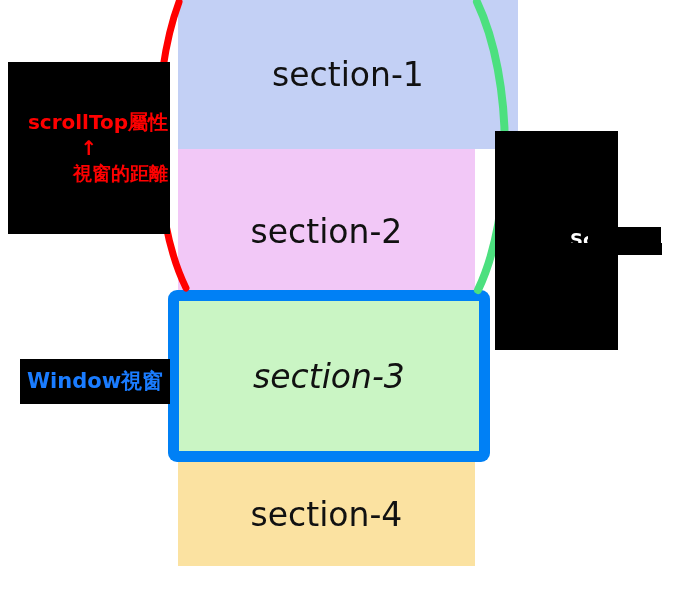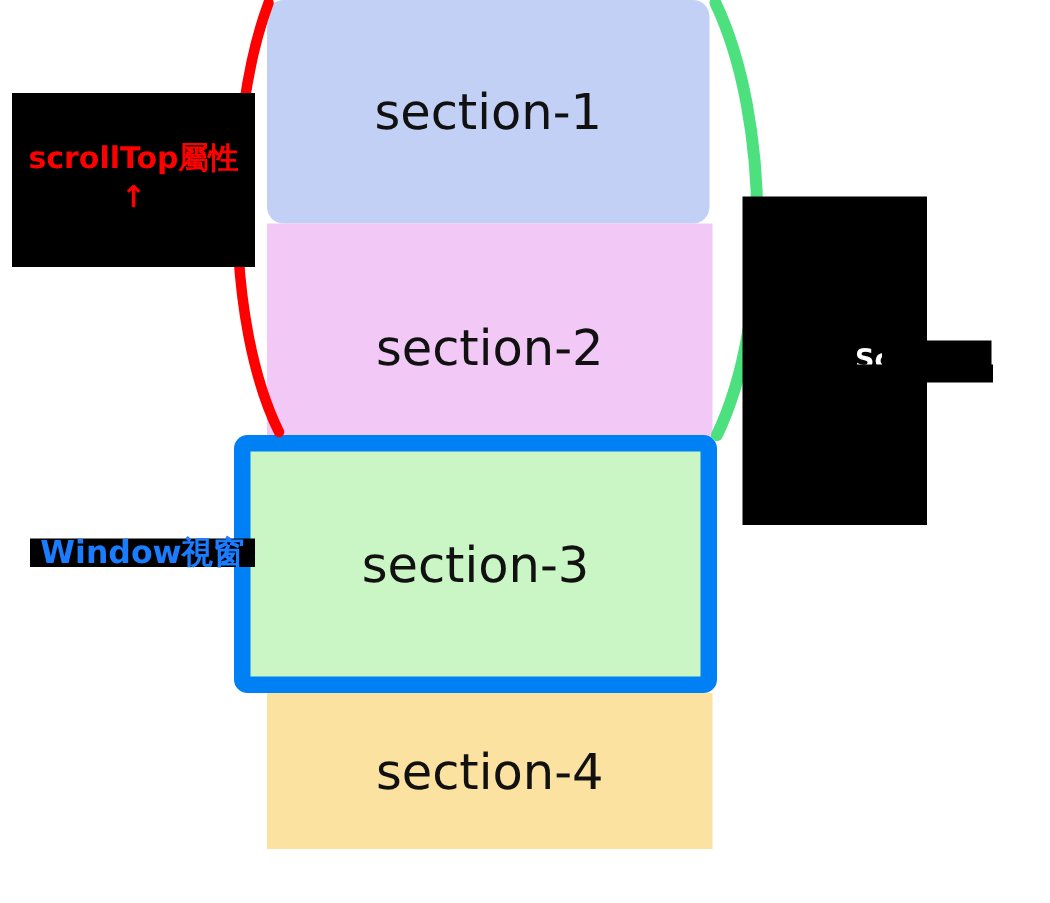--- a/index.html
+++ b/index.html
@@ -26,34 +26,35 @@
   }
   .section-label {
     font-family: "DejaVu Sans", sans-serif;
     font-size: 33px;
     font-weight: 400;
     color: #111111;
     letter-spacing: 0px;
     white-space: nowrap;
   }
 
-  #section-1 { left: 178px; top: 0px;   width: 295px; height: 149px; background: #c3d0f5; border-radius: 11px; }
+  #section-1 { left: 178px; top: 0px;   width: 340px; height: 149px; background: #c3d0f5; }
   #section-2 { left: 178px; top: 149px; width: 297px; height: 164px; background: #f2c8f7; }
 
   
   #window-frame {
     position: absolute;
-    left: 156px;
+    left: 168px;
     top: 290px;
     width: 322px;
     height: 172px;
     background: #0080f5;
     border-radius: 9px;
     box-sizing: border-box;
     padding: 11px;
+    font-style: italic;
   }
   #section-3 {
     position: relative;
     left: 0; top: 0;
     width: 100%;
     height: 100%;
     background: #caf5c4;
   }
 
   #section-4 { left: 178px; top: 462px; width: 297px; height: 104px; background: #fbe2a1; text-align: right; }
@@ -76,22 +77,23 @@
     display: flex;
     flex-direction: column;
     align-items: center;
     justify-content: center;
   }
 
   #scrolltop-callout {
     left: 8px;
     top: 62px;
     width: 162px;
-    height: 116px;
+    height: 172px;
     padding: 4px 2px;
+    align-items: flex-end;
   }
   .callout-line {
     color: #ff0000;
     font-family: "DejaVu Sans", sans-serif;
     font-size: 20px;
     font-weight: 700;
     line-height: 1.12;
     white-space: nowrap;
     text-align: center;
   }
@@ -102,21 +104,21 @@
     display: block;
     margin: 3px 0 4px 0;
     width: 100%;
     text-align: center;
   }
 
   #window-callout {
     left: 20px;
     top: 359px;
     width: 150px;
-    height: 19px;
+    height: 45px;
   }
   #window-callout .callout-line {
     color: #1a7cff;
     font-size: 21px;
     font-weight: 700;
   }
 
   
   #right-block {
     position: absolute;
@@ -178,20 +180,21 @@
   </div>
 
   <svg class="arc-svg" viewBox="0 0 700 602">
     <path d="M 179 2 C 150 80, 150 215, 186 288" fill="none" stroke="#ff0000" stroke-width="7" stroke-linecap="round"></path>
     <path d="M 477 2 C 514 80, 514 215, 478 290" fill="none" stroke="#4ce07f" stroke-width="8" stroke-linecap="round"></path>
   </svg>
 
   <div class="callout" id="scrolltop-callout">
     <span class="callout-line">scrollTop屬性</span>
     <span class="callout-line up-arrow">↑</span>
+    <span class="callout-line small">視窗的距離</span>
   </div>
 
   <div class="callout" id="window-callout">
     <span class="callout-line">Window視窗</span>
   </div>
 
   <div id="right-block"></div>
   <span id="right-block-label">Sc</span>
   <div id="redaction-bar"></div>
   <div id="redaction-bar-2"></div>

